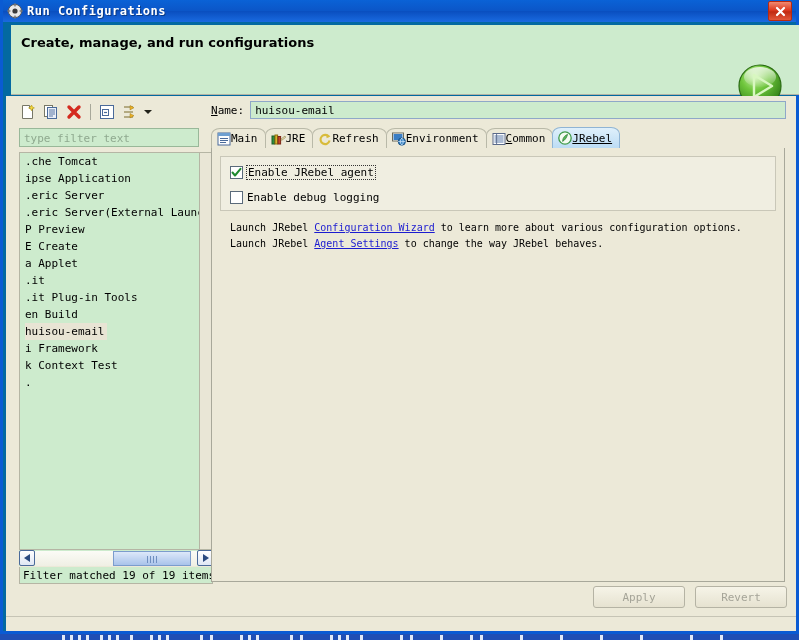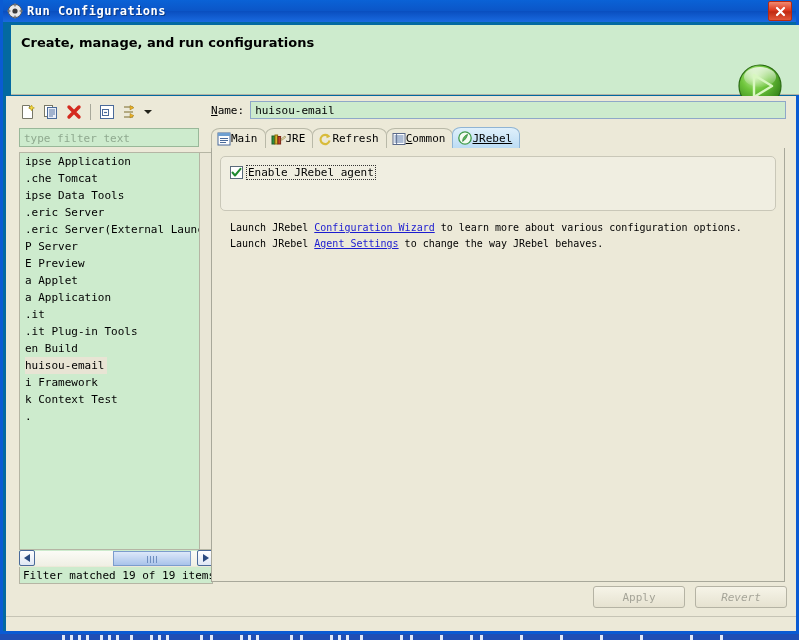--- a/index.html
+++ b/index.html
@@ -327,21 +327,21 @@
     border: 1px solid #a8a89a;
     border-top: none;
   }
   #group-box {
     position: absolute;
     left: 8px; top: 8px;
     width: 556px;
     height: 55px;
     box-sizing: border-box;
     border: 1px solid #c9c7b8;
-    border-radius: 5px;
+    border-radius: 0;
     background: #f0eee1;
   }
   .cb-row {
     display: flex;
     align-items: center;
     height: 19px;
     margin: 6px 0 0 9px;
   }
   .checkbox {
     width: 13px; height: 13px;
@@ -399,21 +399,21 @@
     display: flex; align-items: center; justify-content: center;
     cursor: pointer;
     color: #000;
   }
   .btn.disabled {
     color: #a5a498;
     cursor: default;
     justify-content: center;
   }
   #apply-btn { width: 92px; height: 22px; }
-  #revert-btn { width: 92px; height: 22px; font-style: italic; }
+  #revert-btn { width: 92px; height: 22px; }
 
   
   #footer-sep {
     position: absolute;
     left: 0; top: 520px;
     width: 790px; height: 1px;
     background: #c6c4b5;
   }
 
   
@@ -527,29 +527,27 @@
         <div class="tb-arrow">
           <svg width="8" height="6" viewBox="0 0 8 6">
               <path d="M0 1 L4 5 L8 1 Z" fill="#22221a"></path>
             </svg>
         </div>
       </div>
 
       <input id="filter-input" type="text" placeholder="type filter text" style="">
 
       <div id="config-list">
+          <div class="list-item">.che Tomcat</div>
           <div class="list-item">ipse Application</div>
-          <div class="list-item">.che Tomcat</div>
-          <div class="list-item">ipse Data Tools</div>
           <div class="list-item">.eric Server</div>
           <div class="list-item">.eric Server(External Launch)</div>
-          <div class="list-item">P Server</div>
-          <div class="list-item">E Preview</div>
+          <div class="list-item">P Preview</div>
+          <div class="list-item">E Create</div>
           <div class="list-item">a Applet</div>
-          <div class="list-item">a Application</div>
           <div class="list-item">.it</div>
           <div class="list-item">.it Plug-in Tools</div>
           <div class="list-item">en Build</div>
           <div class="sel-wrap"><span class="list-item selected">huisou-email</span></div>
           <div class="list-item">i Framework</div>
           <div class="list-item">k Context Test</div>
           <div class="list-item">.</div>
         </div>
       <div id="list-vscroll"></div>
 
@@ -608,20 +606,31 @@
               <svg width="14" height="14" viewBox="0 0 14 14">
                 <path d="M11 5 A4.6 4.6 0 1 0 11.6 8.6" fill="none" stroke="#d8bb3a" stroke-width="2.1"></path>
                 <path d="M8.4 1.8 L12.4 4.2 L8.6 6.2 Z" fill="#d8bb3a"></path>
               </svg>
             </span>
             <span>Refresh</span>
           </div>
           <div class="tab">
             <span style="display: flex;">
               <svg width="14" height="14" viewBox="0 0 14 14">
+                <rect x="0.5" y="1" width="11" height="8" fill="#ffffff" stroke="#6a6a5a"></rect>
+                <rect x="1.5" y="2" width="9" height="6" fill="#3a7ec4"></rect>
+                <circle cx="9.8" cy="9.6" r="3.6" fill="#2f7ec0" stroke="#1d5284"></circle>
+                <path d="M6.2 9.6 h7.2 M9.8 6 a5 5.2 0 0 1 0 7.2 a5 5.2 0 0 1 0 -7.2" fill="none" stroke="#cfe6fa" stroke-width="0.8"></path>
+              </svg>
+            </span>
+            <span>Environment</span>
+          </div>
+          <div class="tab">
+            <span style="display: flex;">
+              <svg width="14" height="14" viewBox="0 0 14 14">
                 <rect x="1" y="1.5" width="12" height="11" fill="#fdfdfd" stroke="#5a6a8a"></rect>
                 <g stroke="#5a7aaa" stroke-width="1">
                   <path d="M2.5 4 h9 M2.5 6 h9 M2.5 8 h9 M2.5 10 h9"></path>
                 </g>
                 <path d="M4.6 1.5 v11" stroke="#5a6a8a" stroke-width="0.9"></path>
               </svg>
             </span>
             <span><u>C</u>ommon</span>
           </div>
           <div class="tab active">
@@ -638,20 +647,24 @@
       <div id="tab-pane">
 
         <div id="group-box">
           <div class="cb-row">
             <span class="checkbox">
               <svg width="11" height="11" viewBox="0 0 11 11">
                   <path d="M1.5 5.5 L4 8.5 L9.5 1.8" stroke="#1e8a2e" stroke-width="2" fill="none" stroke-linecap="round" stroke-linejoin="round"></path>
                 </svg>
             </span>
             <span class="cb-label focused">Enable JRebel agent</span>
+          </div>
+          <div class="cb-row">
+            <span class="checkbox"></span>
+            <span class="cb-label">Enable debug logging</span>
           </div>
         </div>
 
         <div class="info-line" id="info1">
           <span>Launch JRebel </span><span class="link">Configuration Wizard</span><span> to learn more about various configuration options.</span>
         </div>
 
         <div class="info-line" id="info2">
           <span>Launch JRebel </span><span class="link">Agent Settings</span><span> to change the way JRebel behaves.</span>
         </div>

